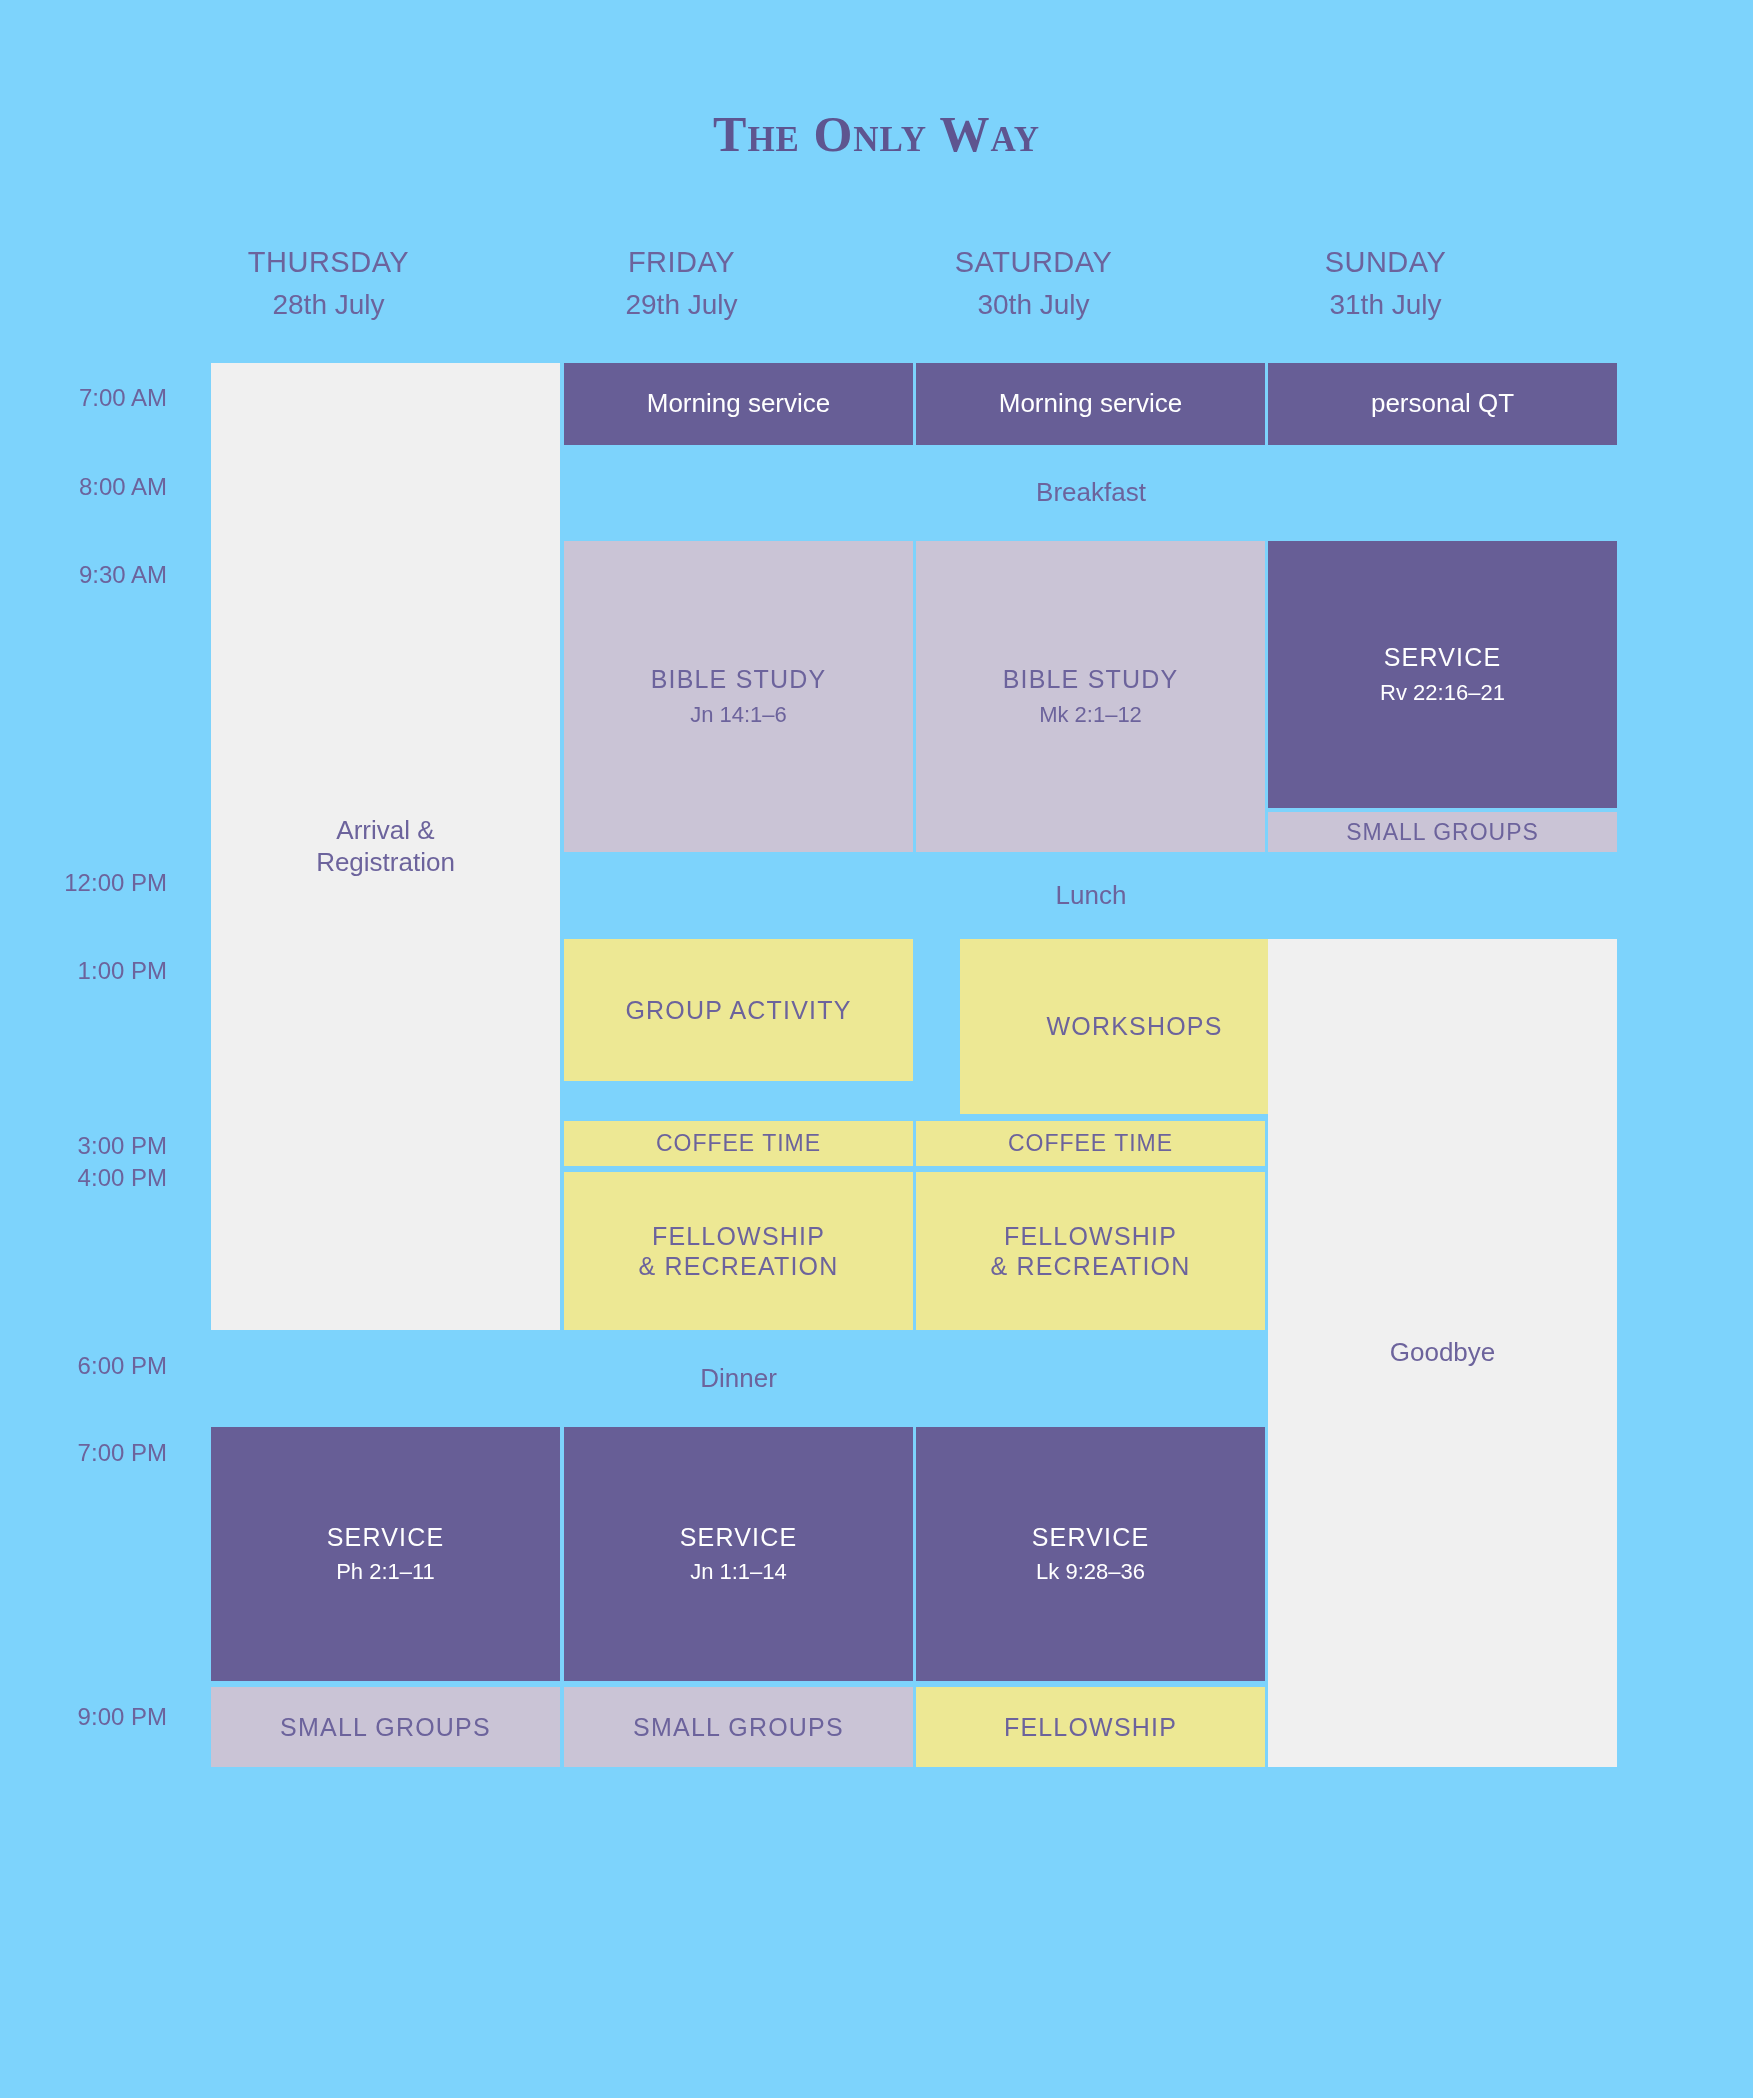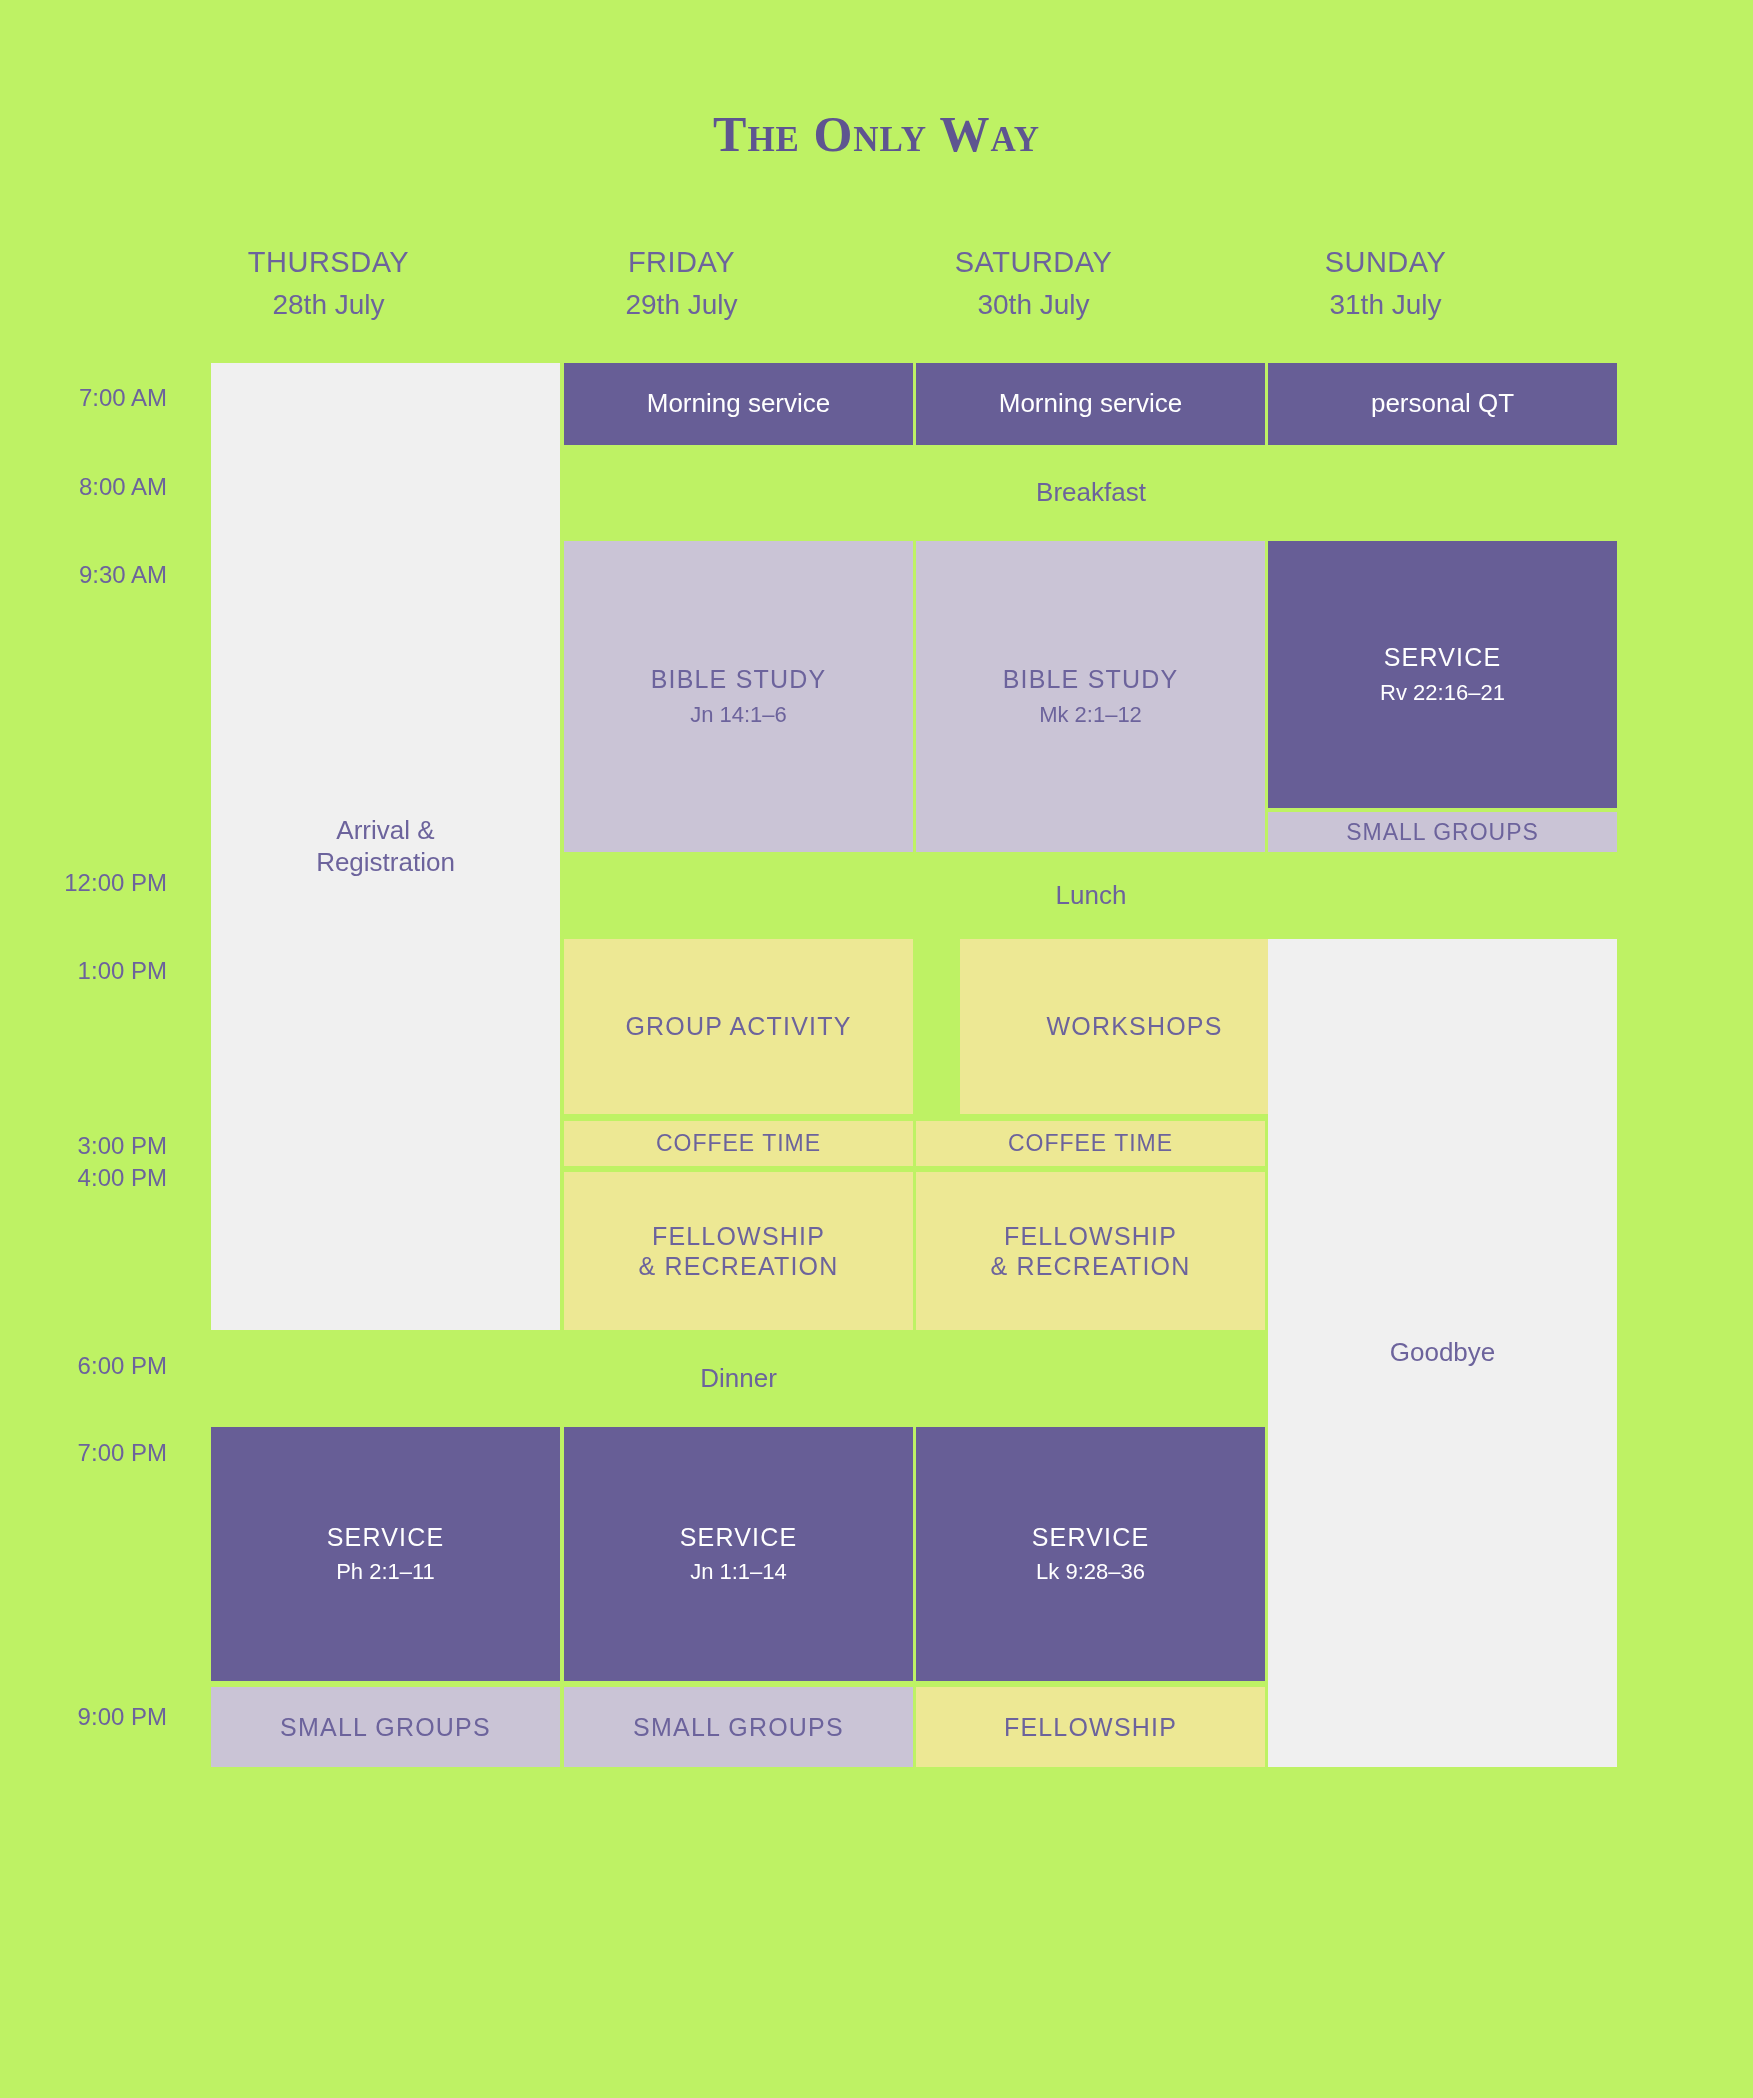--- a/index.html
+++ b/index.html
@@ -9,21 +9,21 @@
     height: 2099px;
     background: #ffffff;
     font-family: "Liberation Sans", sans-serif;
   }
 
   #page {
     position: relative;
     width: 1753px;
     height: 2099px;
     overflow: hidden;
-    background: #bef264;
+    background: #7dd3fc;
     padding-left: 40px;
   }
 
   
   #title {
     position: absolute;
     left: 0;
     top: 105px;
     width: 1753px;
     text-align: center;
@@ -178,21 +178,21 @@
     <div class="ref t-ref">Rv 22:16–21</div>
   </div>
   <div class="cell c-lavender" style="left:1268px; top:812px; width:349px; height:40px;">
     <div class="ttl t-caps-s">SMALL GROUPS</div>
   </div>
 
   <div class="cell c-white" style="left:564px; top:852px; width:1054px; height:87px;">
     <div class="ttl t-meal">Lunch</div>
   </div>
 
-  <div class="cell c-yellow" style="left:564px; top:939px; width:349px; height:175px;">
+  <div class="cell c-yellow" style="left:564px; top:939px; width:349px; height:142px;">
     <div class="ttl t-caps">GROUP ACTIVITY</div>
   </div>
   <div class="cell c-yellow" style="left:916px; top:939px; width:349px; height:175px;margin-left:44px;">
     <div class="ttl t-caps">WORKSHOPS</div>
   </div>
   <div class="cell c-gray" style="left:1268px; top:939px; width:349px; height:828px;">
     <div class="ttl t-norm">Goodbye</div>
   </div>
 
   <div class="cell c-yellow" style="left:564px; top:1121px; width:349px; height:45px;">

